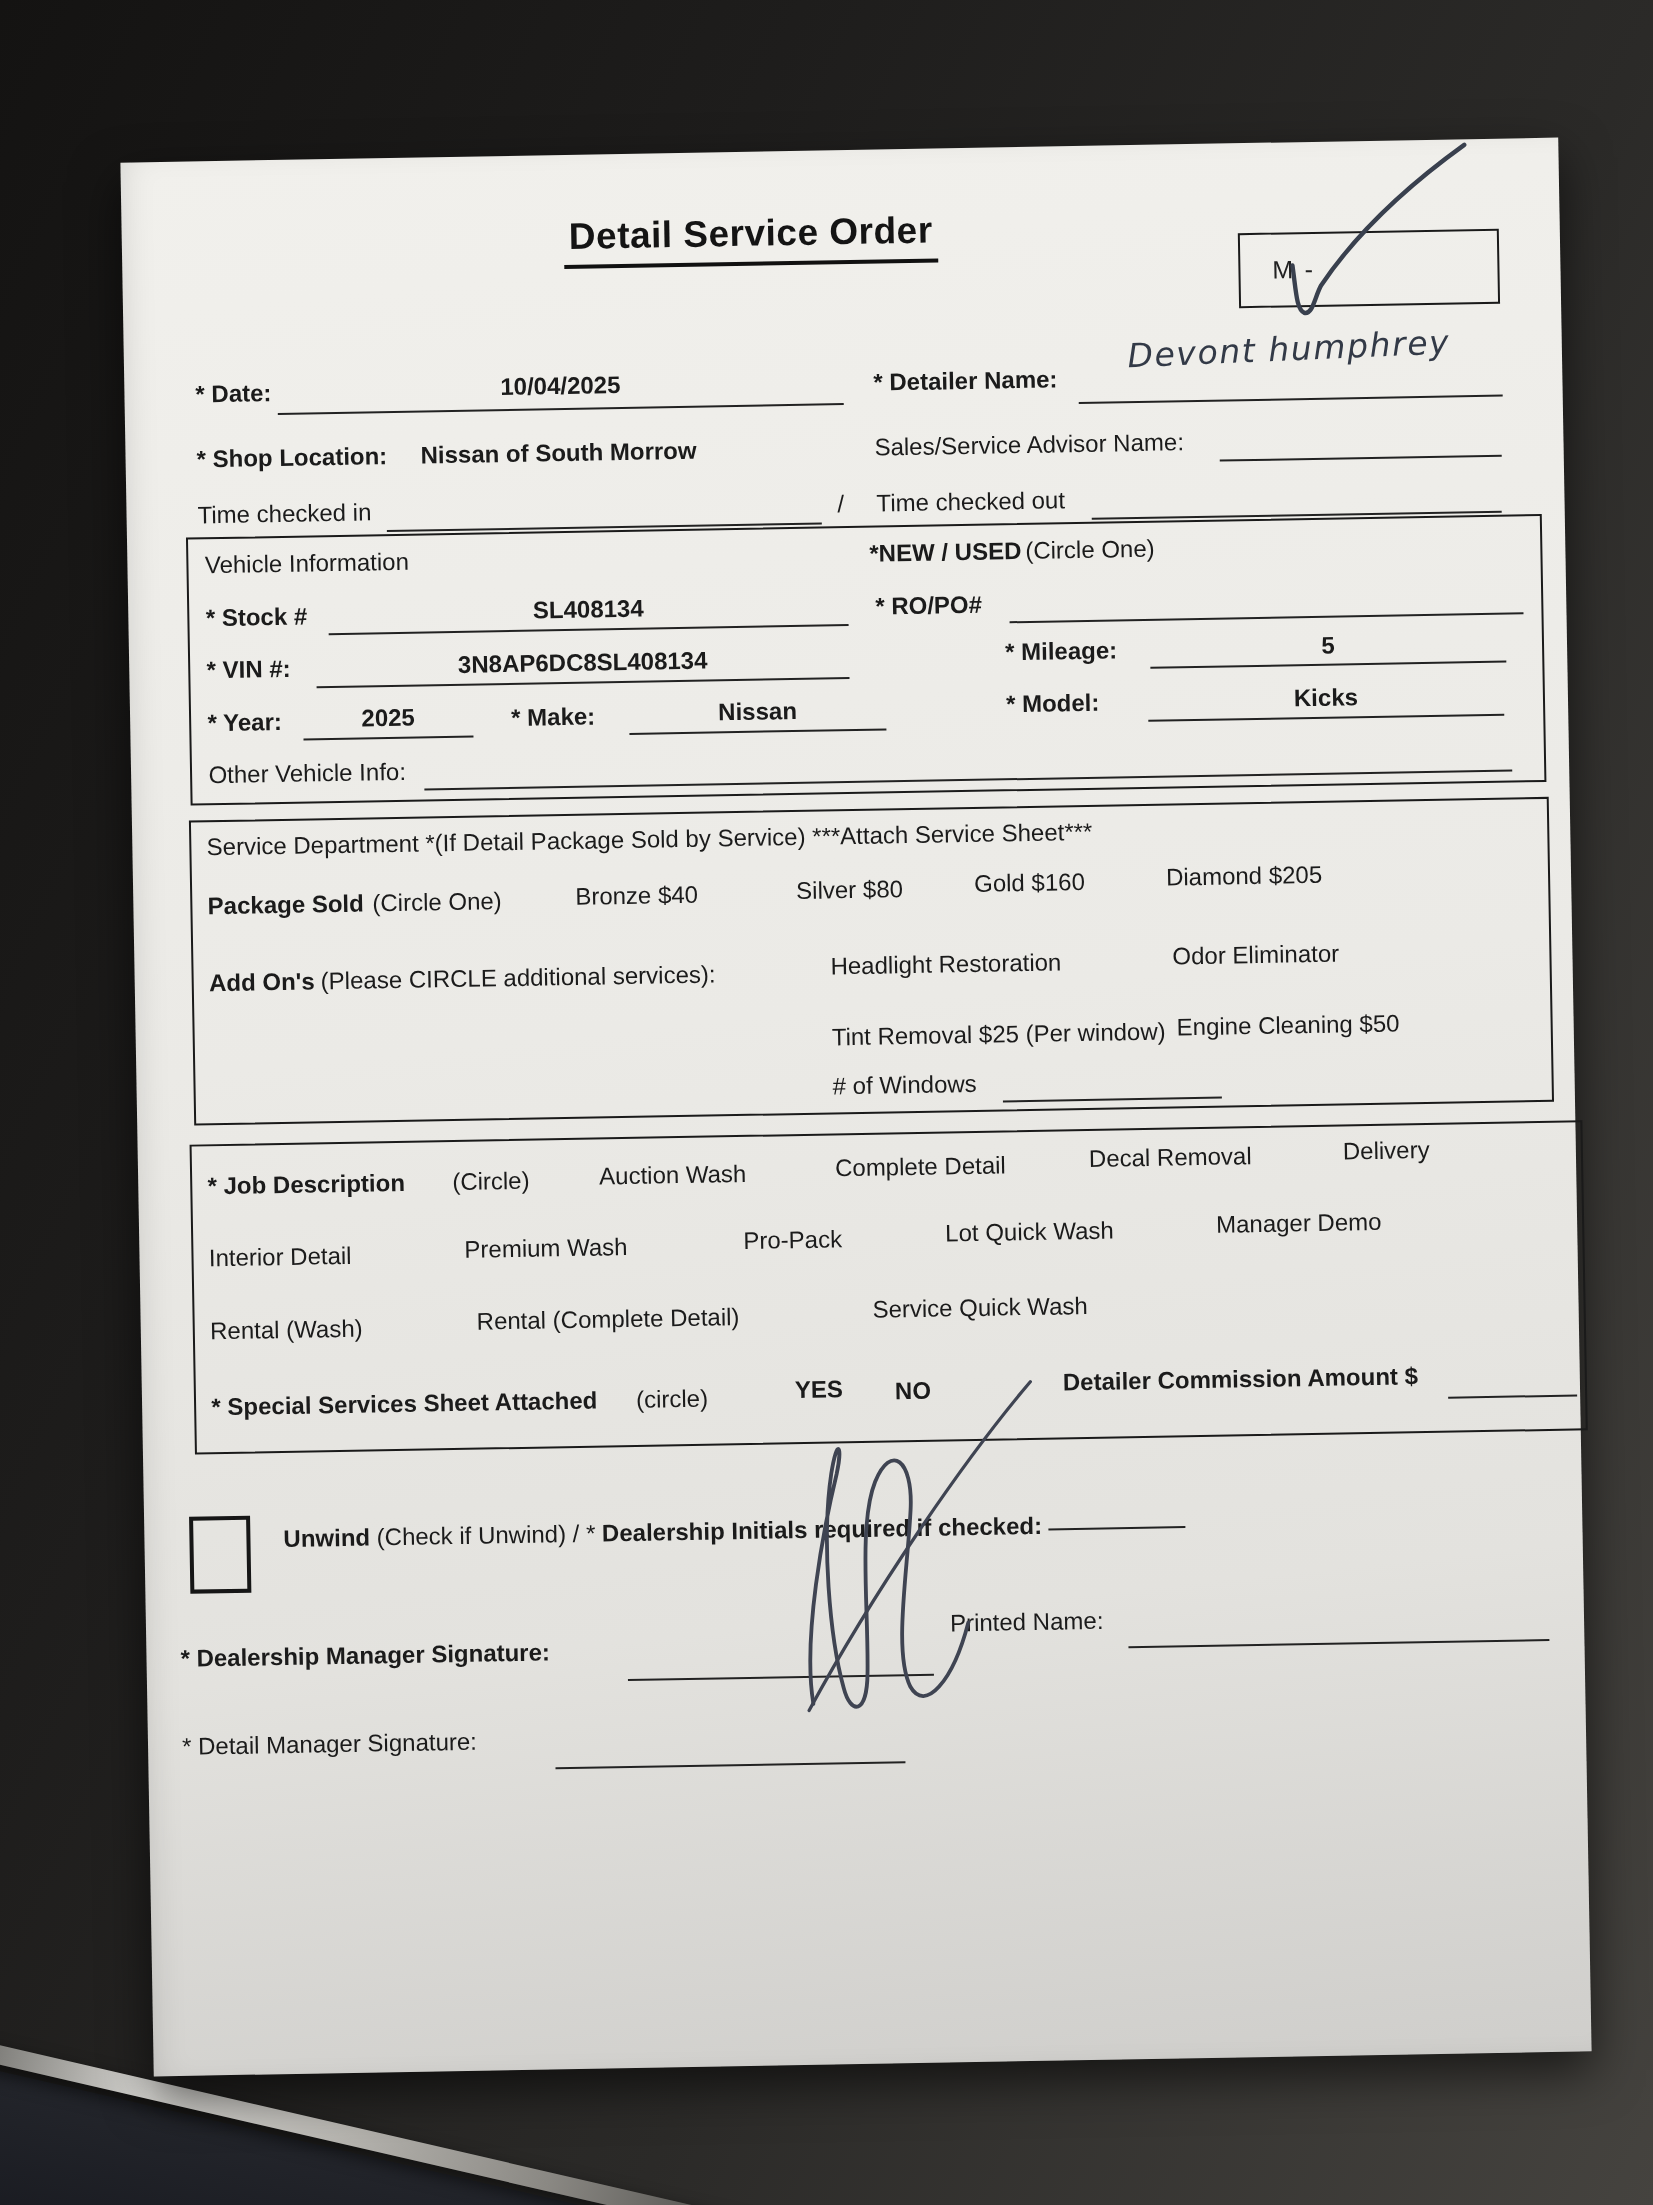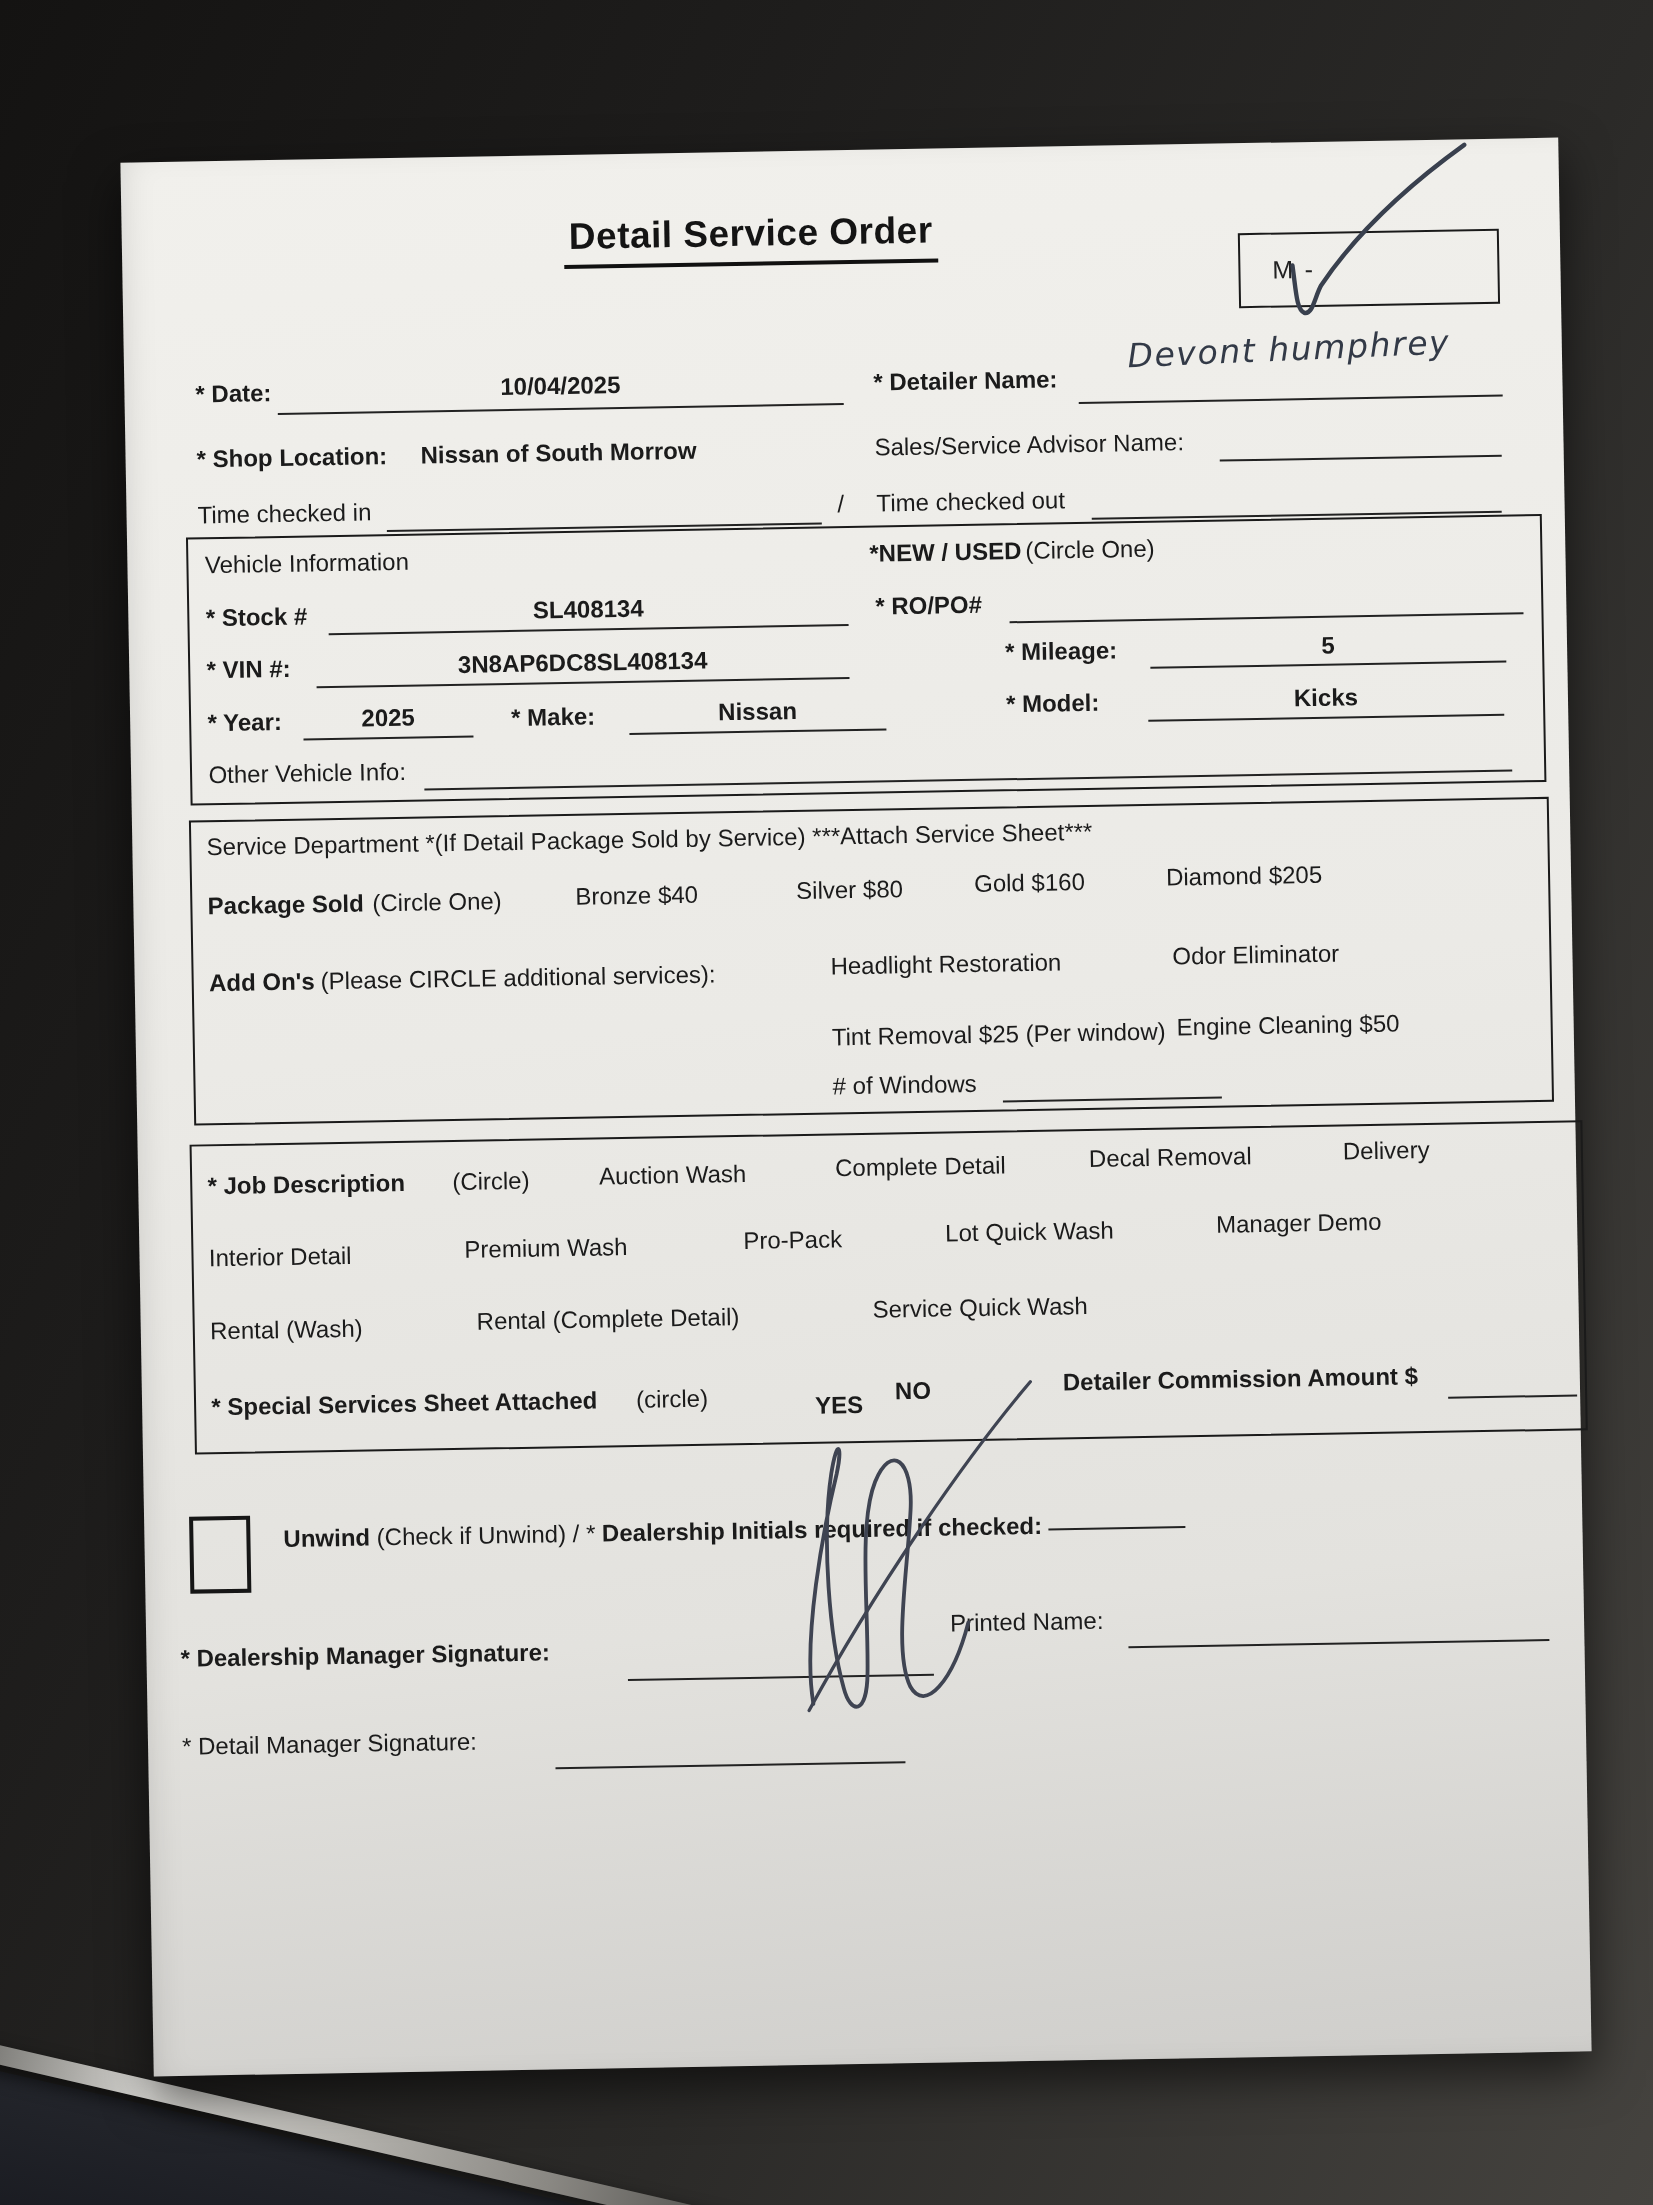--- a/index.html
+++ b/index.html
@@ -155,21 +155,21 @@
       <span class="t" style="left:550px;top:90px;">Pro-Pack</span>
       <span class="t" style="left:752px;top:86px;">Lot Quick Wash</span>
       <span class="t" style="left:1023px;top:82px;">Manager Demo</span>
 
       <span class="t" style="left:15.3px;top:171px;">Rental (Wash)</span>
       <span class="t" style="left:282px;top:166px;">Rental (Complete Detail)</span>
       <span class="t" style="left:678px;top:161px;">Service Quick Wash</span>
 
       <span class="t b" style="left:15.3px;top:247px;">* Special Services Sheet Attached</span>
       <span class="t" style="left:440px;top:247px;">(circle)</span>
-      <span class="t b" style="left:599px;top:256px;margin-left:20px;">YES</span>
+      <span class="t b" style="left:599px;top:240px;">YES</span>
       <span class="t b" style="left:699px;top:243px;">NO</span>
       <span class="t b" style="left:867px;top:237px;">Detailer Commission Amount $</span>
       <div class="ln" style="left:1252px;top:272px;width:129px;"></div>
     </div>
 
     <div class="cb"></div>
     <div class="unwind-row">
       <span class="t b" style="position:static;">Unwind</span>
       <span class="t" style="position:static;">(Check if Unwind) / *</span>
       <span class="t b" style="position:static;">Dealership Initials required if checked:</span>

